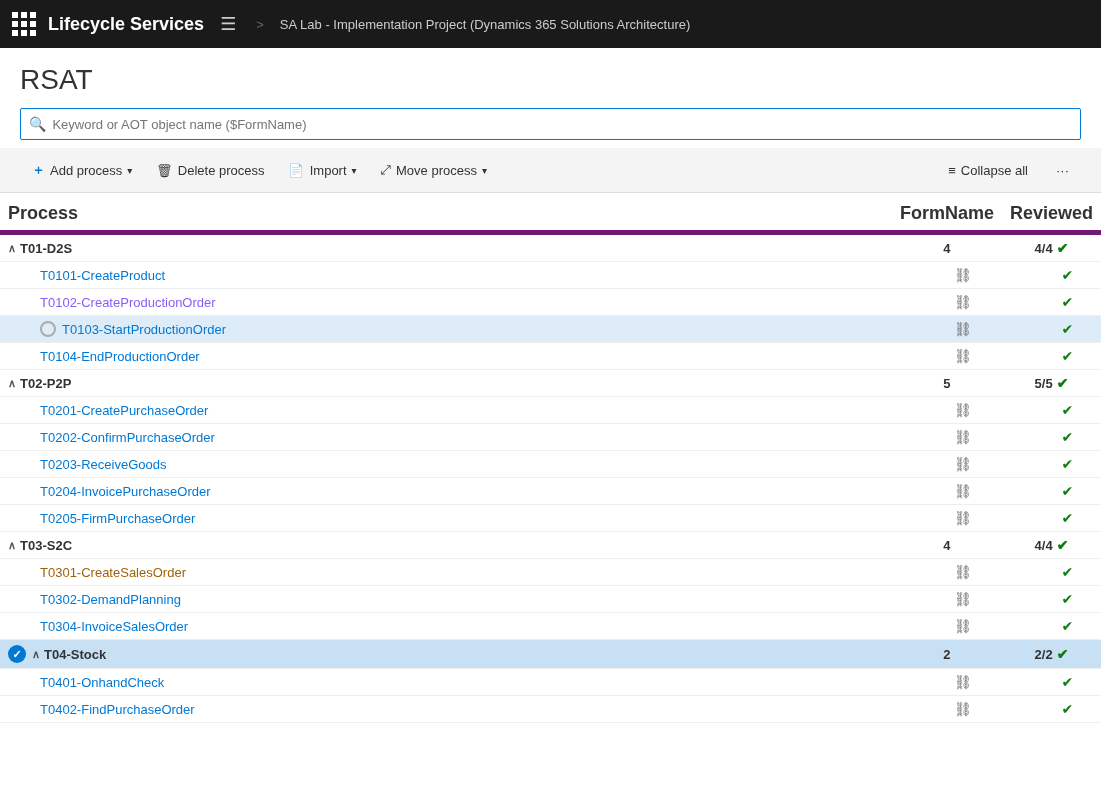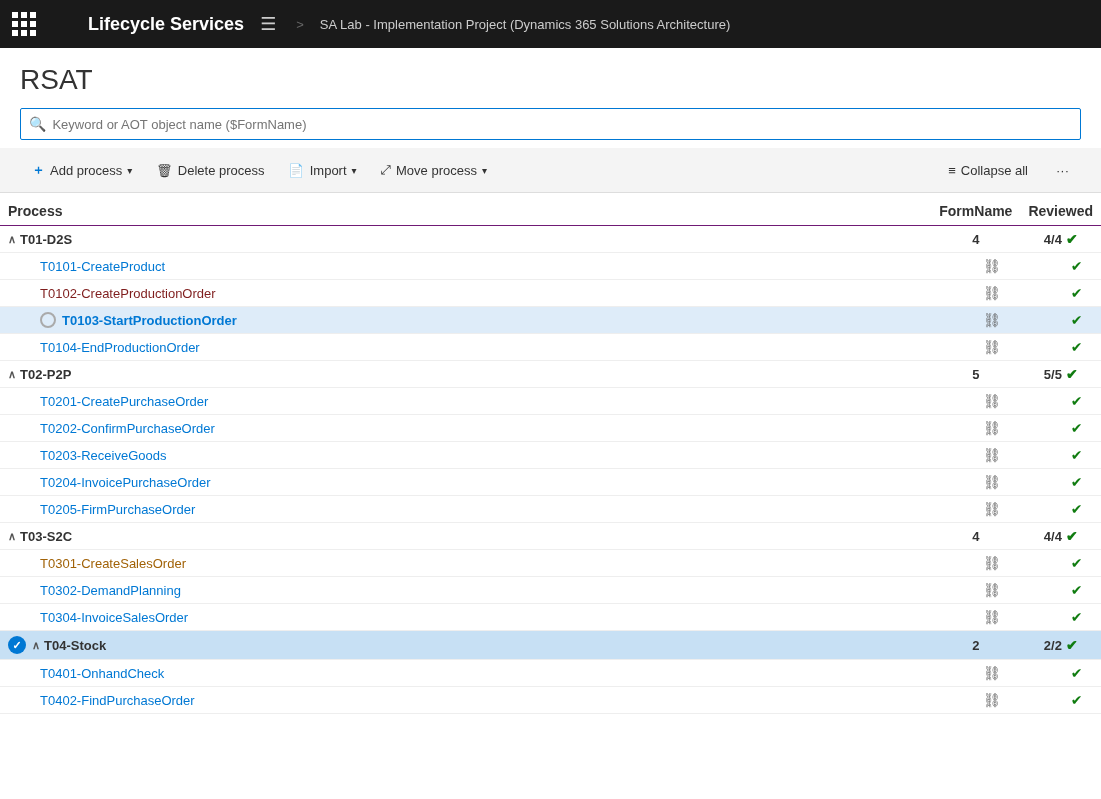--- a/index.html
+++ b/index.html
@@ -25,21 +25,20 @@
     .header-waffle span {
       width: 6px; height: 6px;
       background: #fff;
       display: block;
     }
     .header-title {
       font-size: 18px;
       font-weight: 600;
       color: #fff;
       white-space: nowrap;
-      margin-left: 40px;
     }
     .header-hamburger {
       color: #ccc;
       font-size: 18px;
       cursor: pointer;
       padding: 4px;
     }
     .header-separator {
       color: #666;
       margin: 0 4px;
@@ -114,22 +113,22 @@
     .process-table {
       width: 100%;
       border-collapse: collapse;
       margin-top: 4px;
     }
     .process-table th {
       text-align: left;
       padding: 6px 8px;
       font-weight: 600;
       color: #333;
-      border-bottom: 1px solid #701a75;
-      font-size: 14px;
+      border-bottom: 5px solid #701a75;
+      font-size: 18px;
     }
     .process-table th.col-diagrams,
     .process-table th.col-reviewed {
       text-align: center;
       width: 80px;
     }
     .process-table td {
       padding: 5px 8px;
       border-bottom: 1px solid #eee;
       font-size: 13px;
@@ -291,31 +290,31 @@
             <div style="display: flex; align-items: flex-end;">
               <span style="color: rgb(0, 120, 212);">T0101-CreateProduct</span>
             </div>
           </td>
           <td class="col-diagrams diagram-icon"><span style="font-size:14px;color:#555;" title="Diagram">⛓</span></td>
           <td class="col-reviewed"><span class="check-green">✔</span></td>
         </tr>
         <tr class="row-child">
           <td>
             <div style="display: flex; align-items: center;">
-              <span style="color: #7f1d1d;">T0102-CreateProductionOrder</span>
+              <span style="color: #8b5cf6;">T0102-CreateProductionOrder</span>
             </div>
           </td>
           <td class="col-diagrams diagram-icon"><span style="font-size:14px;color:#555;" title="Diagram">⛓</span></td>
           <td class="col-reviewed"><span class="check-green">✔</span></td>
         </tr>
         <tr class="row-child row-selected">
           <td>
             <div style="display: flex; align-items: center;">
               <span class="radio-circle"></span>
-              <span style="color: rgb(0, 120, 212); font-weight: bold;">T0103-StartProductionOrder</span>
+              <span style="color: rgb(0, 120, 212);">T0103-StartProductionOrder</span>
             </div>
           </td>
           <td class="col-diagrams diagram-icon"><span style="font-size:14px;color:#555;" title="Diagram">⛓</span></td>
           <td class="col-reviewed"><span class="check-green">✔</span></td>
         </tr>
         <tr class="row-child">
           <td>
             <div style="display: flex; align-items: flex-end;">
               <span style="color: rgb(0, 120, 212);">T0104-EndProductionOrder</span>
             </div>

